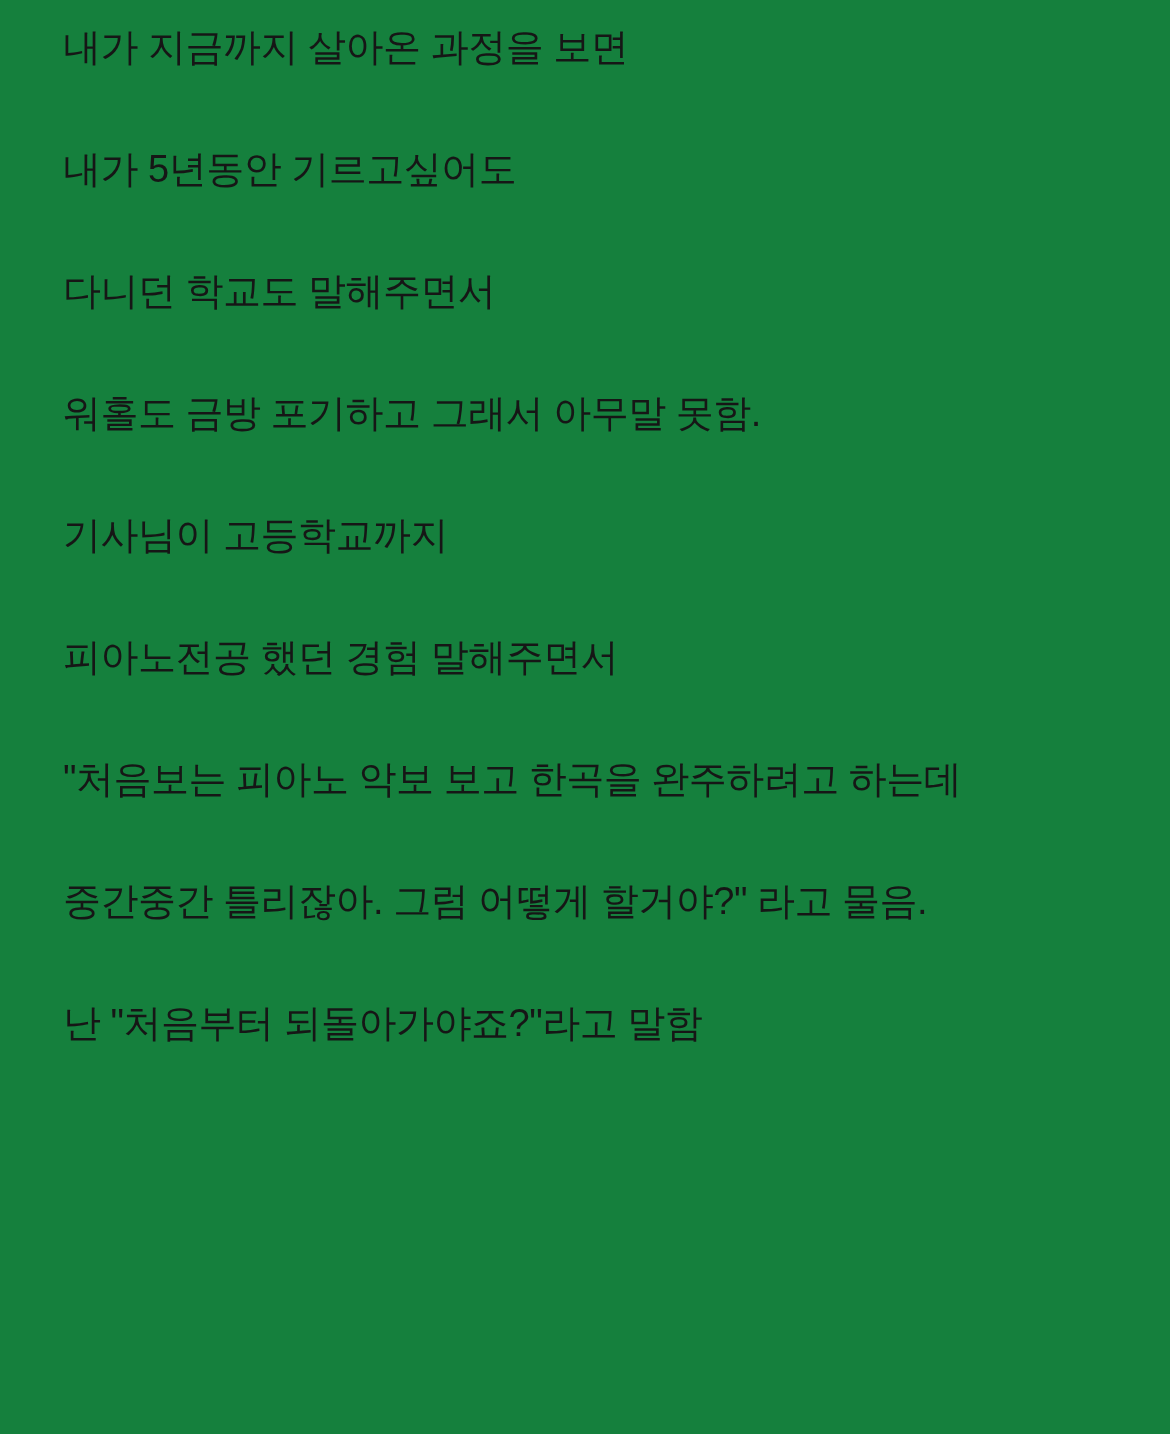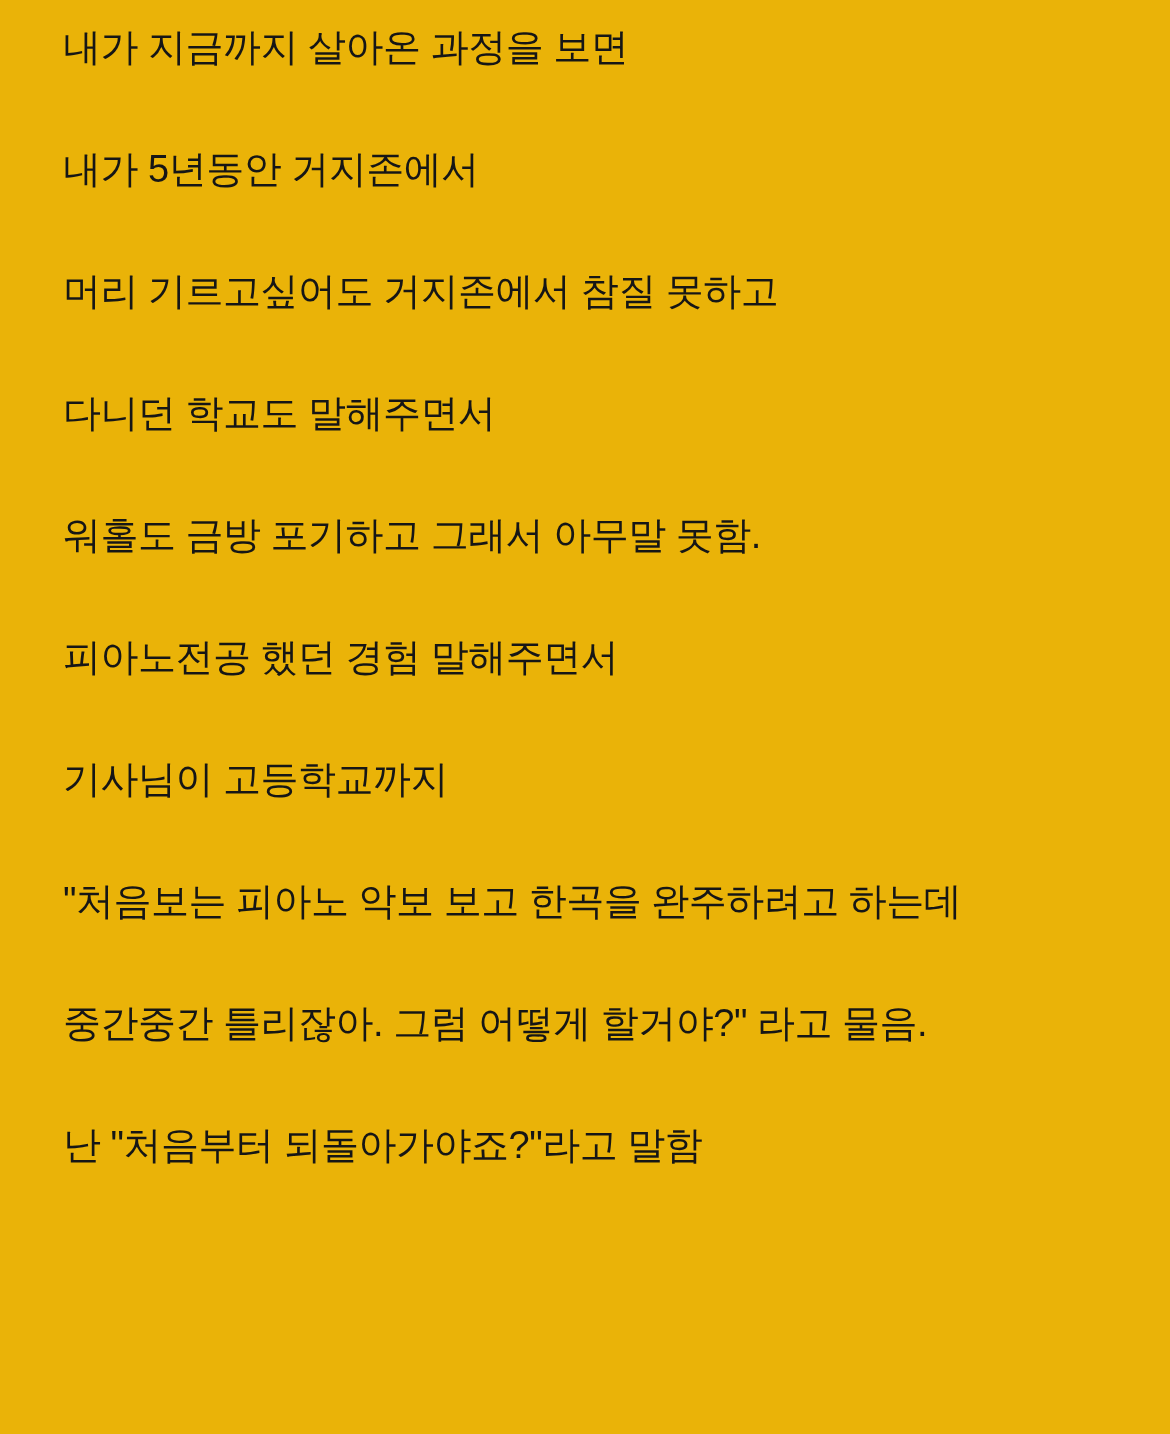--- a/index.html
+++ b/index.html
@@ -10,43 +10,42 @@
       width: 1170px;
       height: 1434px;
       background: #ffffff;
       overflow: hidden;
     }
     .page {
       box-sizing: border-box;
       width: 1170px;
       height: 1434px;
       padding: 26px 40px 0 63px;
-      background: #eab308;
+      background: #15803d;
     }
     .line {
       margin: 0 0 80px 0;
       font-family: "Liberation Sans", "DejaVu Sans", sans-serif;
       font-size: 38px;
       line-height: 42px;
       font-weight: 400;
       letter-spacing: -0.5px;
       color: #161616;
       white-space: nowrap;
     }
     .line:last-child {
       margin-bottom: 0;
     }
   </style>
 </head>
 <body>
 
 <div class="page">
   <p class="line">내가 지금까지 살아온 과정을 보면</p>
-  <p class="line">내가 5년동안 거지존에서</p>
-  <p class="line">머리 기르고싶어도 거지존에서 참질 못하고</p>
+  <p class="line">내가 5년동안 기르고싶어도</p>
   <p class="line">다니던 학교도 말해주면서</p>
   <p class="line">워홀도 금방 포기하고 그래서 아무말 못함.</p>
+  <p class="line">기사님이 고등학교까지</p>
   <p class="line">피아노전공 했던 경험 말해주면서</p>
-  <p class="line">기사님이 고등학교까지</p>
   <p class="line">"처음보는 피아노 악보 보고 한곡을 완주하려고 하는데</p>
   <p class="line">중간중간 틀리잖아. 그럼 어떻게 할거야?" 라고 물음.</p>
   <p class="line">난 "처음부터 되돌아가야죠?"라고 말함</p>
 </div>
 
 </body></html>

